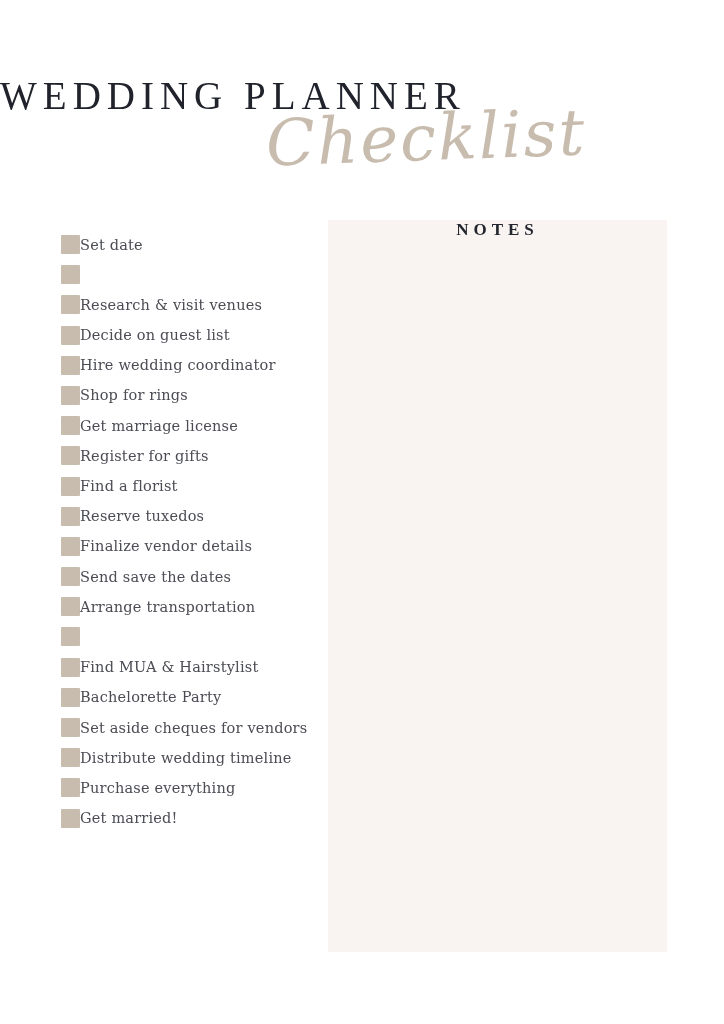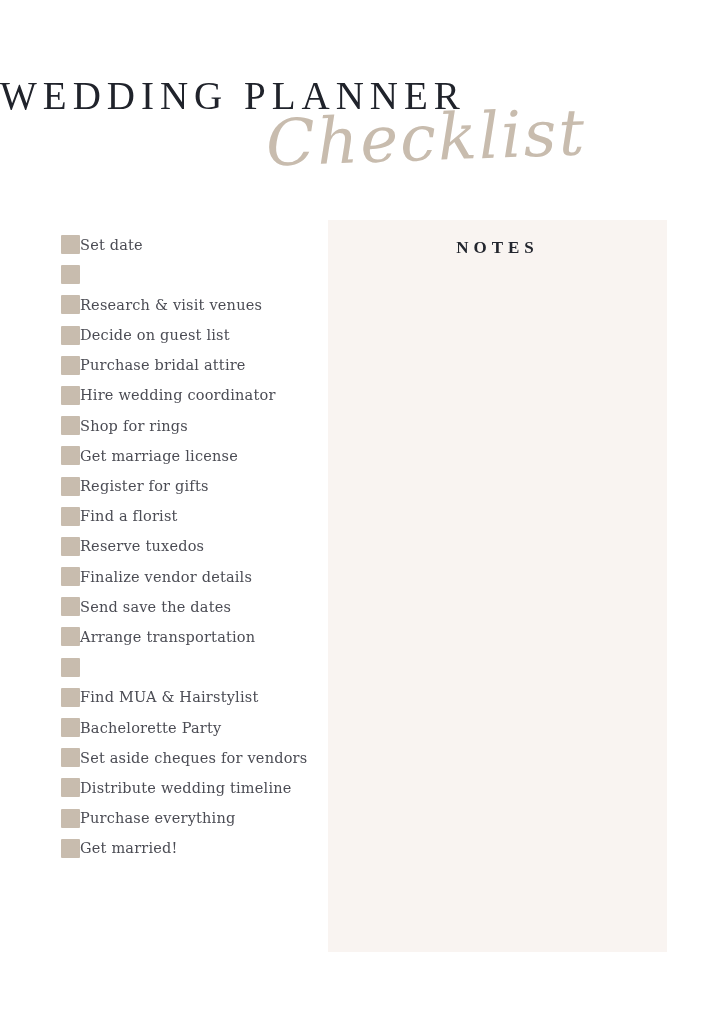--- a/index.html
+++ b/index.html
@@ -78,21 +78,20 @@
   .notes-panel {
     position: absolute;
     left: 328px;
     top: 220px;
     width: 339px;
     height: 732px;
     background: var(--panel-bg, #f9f4f1);
   }
   .notes-heading {
     margin: 0;
-    padding-top: 18px;
     text-align: center;
     font-family: "Liberation Serif", serif;
     font-size: 17px;
     font-weight: 700;
     letter-spacing: 5px;
     color: var(--heading-color, #23262e);
   }
 </style>
 </head>
 <body>
@@ -116,24 +115,20 @@
     <div class="check-row">
       <span class="checkbox"></span>
       <span class="check-label">Research &amp; visit venues</span>
     </div>
 
     <div class="check-row">
       <span class="checkbox"></span>
       <span class="check-label">Decide on guest list</span>
     </div>
 
-    <div class="check-row">
-      <span class="checkbox"></span>
-      <span class="check-label">Purchase bridal attire</span>
-    </div>
 
 
     <div class="check-row">
       <span class="checkbox"></span>
       <span class="check-label">Hire wedding coordinator</span>
     </div>
 
 
     <div class="check-row">
       <span class="checkbox"></span>

